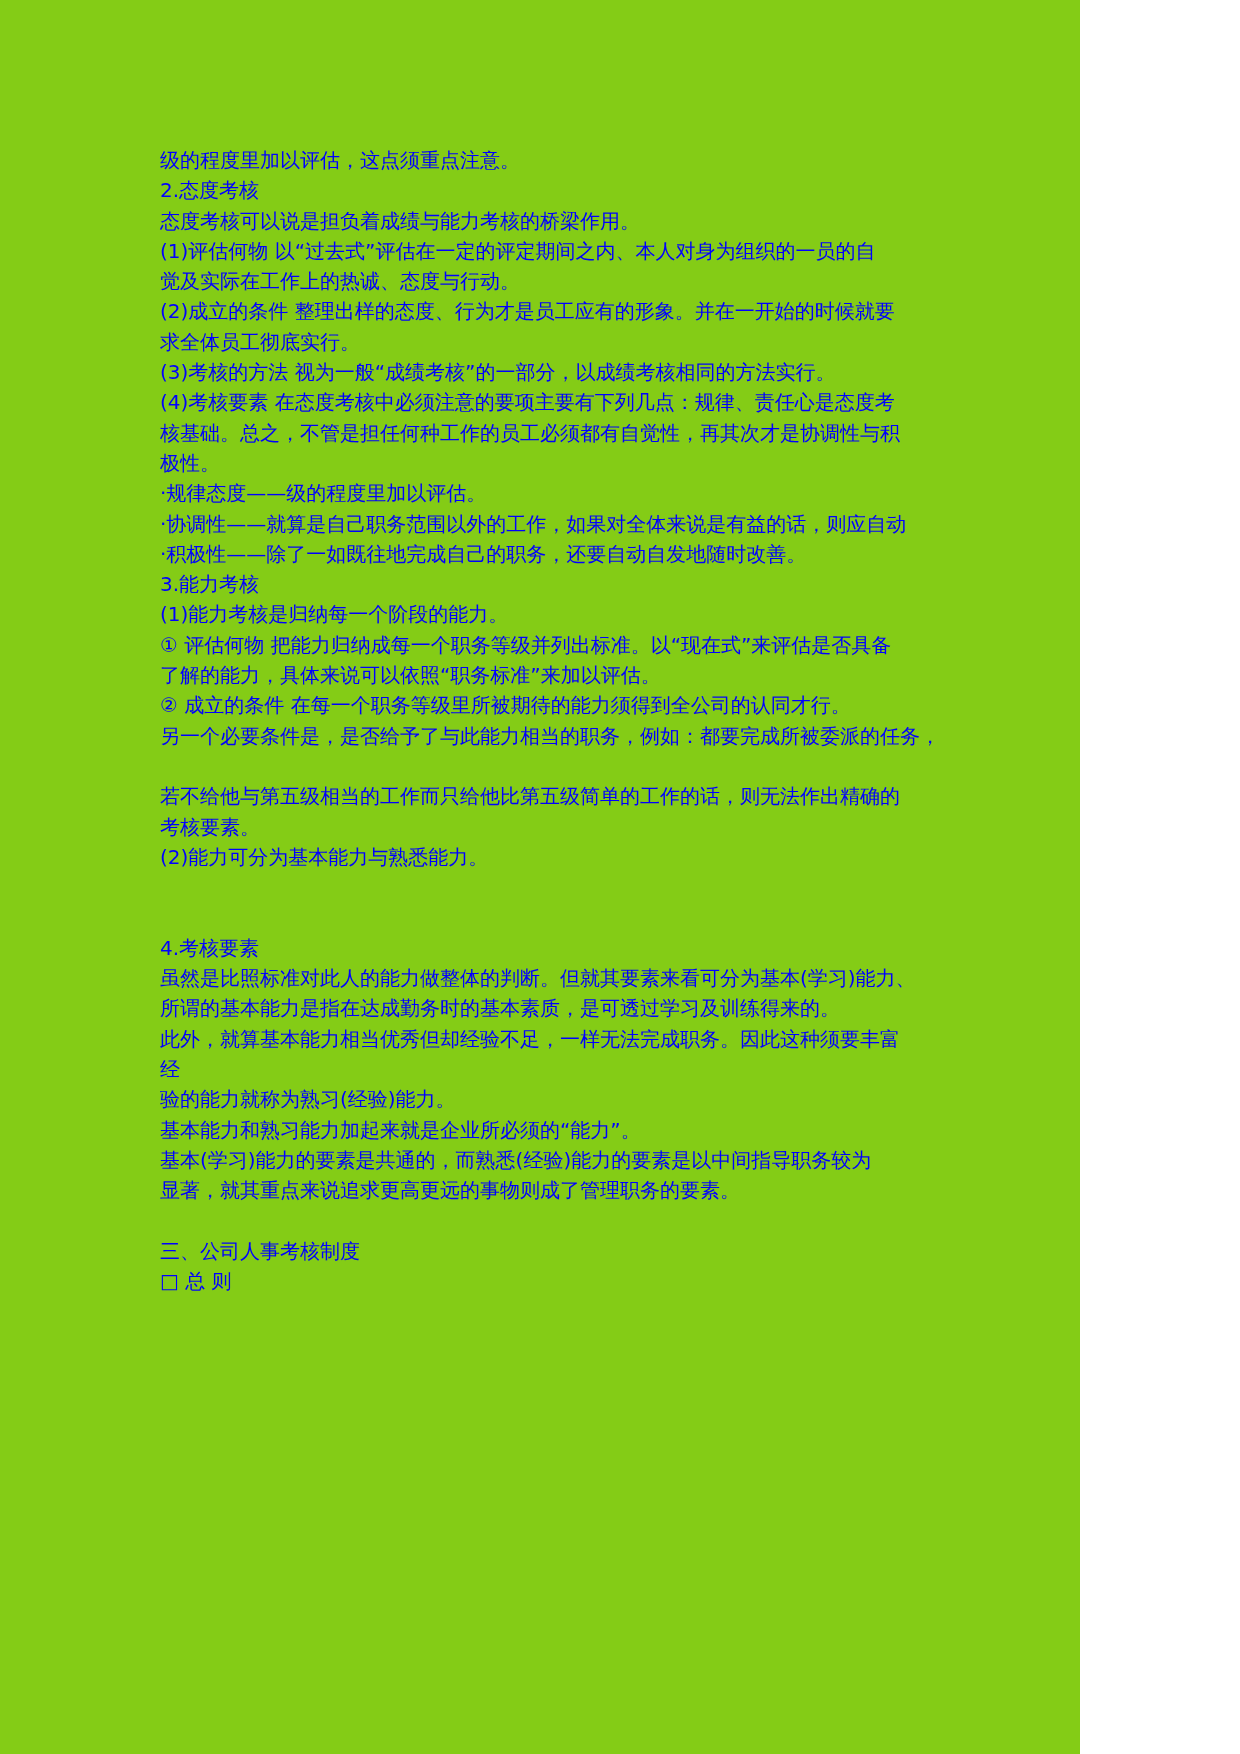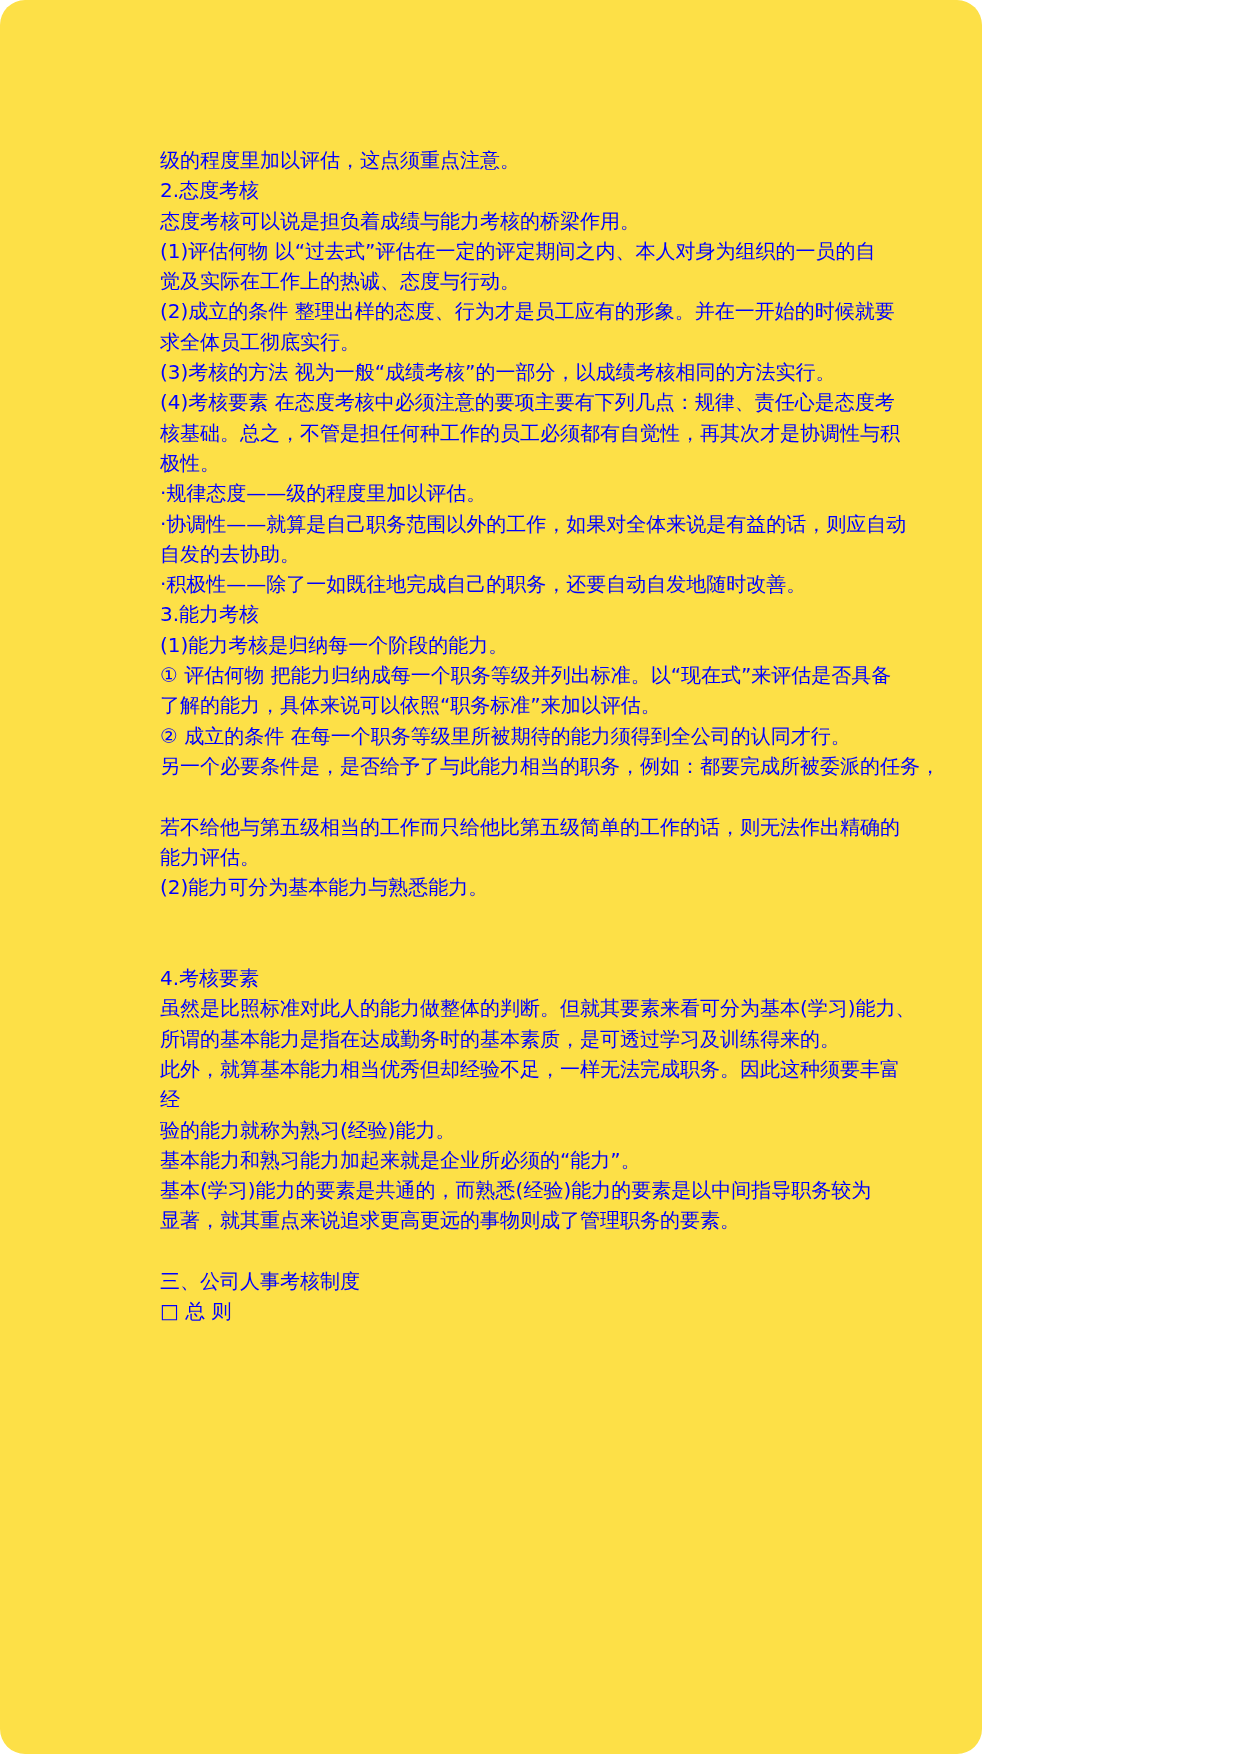--- a/index.html
+++ b/index.html
@@ -10,24 +10,23 @@
     body {
       width: 1240px;
       height: 1754px;
       position: relative;
       overflow: hidden;
     }
     .page {
       position: absolute;
       left: 0;
       top: 0;
-      width: 982px;
+      width: 1080px;
       height: 1754px;
-      background: #fde047;
-      border-radius: 25px;
+      background: #84cc16;
     }
     .content {
       position: absolute;
       left: 160px;
       top: 145px;
       width: 900px;
       font-family: "DejaVu Sans", "Liberation Sans", sans-serif;
       font-size: 20px;
       line-height: 30.3px;
       color: #0000ff;
@@ -53,31 +52,30 @@
     <span class="line">(1)评估何物 以“过去式”评估在一定的评定期间之内、本人对身为组织的一员的自</span>
     <span class="line">觉及实际在工作上的热诚、态度与行动。</span>
     <span class="line">(2)成立的条件 整理出样的态度、行为才是员工应有的形象。并在一开始的时候就要</span>
     <span class="line">求全体员工彻底实行。</span>
     <span class="line">(3)考核的方法 视为一般“成绩考核”的一部分，以成绩考核相同的方法实行。</span>
     <span class="line">(4)考核要素 在态度考核中必须注意的要项主要有下列几点：规律、责任心是态度考</span>
     <span class="line">核基础。总之，不管是担任何种工作的员工必须都有自觉性，再其次才是协调性与积</span>
     <span class="line">极性。</span>
     <span class="line">·规律态度——级的程度里加以评估。</span>
     <span class="line">·协调性——就算是自己职务范围以外的工作，如果对全体来说是有益的话，则应自动</span>
-    <span class="line">自发的去协助。</span>
     <span class="line">·积极性——除了一如既往地完成自己的职务，还要自动自发地随时改善。</span>
     <span class="line">3.能力考核</span>
     <span class="line">(1)能力考核是归纳每一个阶段的能力。</span>
     <span class="line">① 评估何物 把能力归纳成每一个职务等级并列出标准。以“现在式”来评估是否具备</span>
     <span class="line">了解的能力，具体来说可以依照“职务标准”来加以评估。</span>
     <span class="line">② 成立的条件 在每一个职务等级里所被期待的能力须得到全公司的认同才行。</span>
     <span class="line">另一个必要条件是，是否给予了与此能力相当的职务，例如：都要完成所被委派的任务，</span>
     <span class="blank"></span>
     <span class="line">若不给他与第五级相当的工作而只给他比第五级简单的工作的话，则无法作出精确的</span>
-    <span class="line">能力评估。</span>
+    <span class="line">考核要素。</span>
     <span class="line">(2)能力可分为基本能力与熟悉能力。</span>
     <span class="blank"></span>
     <span class="blank"></span>
     <span class="line">4.考核要素</span>
     <span class="line">虽然是比照标准对此人的能力做整体的判断。但就其要素来看可分为基本(学习)能力、</span>
     <span class="line">所谓的基本能力是指在达成勤务时的基本素质，是可透过学习及训练得来的。</span>
     <span class="line">此外，就算基本能力相当优秀但却经验不足，一样无法完成职务。因此这种须要丰富</span>
     <span class="line">经</span>
     <span class="line">验的能力就称为熟习(经验)能力。</span>
     <span class="line">基本能力和熟习能力加起来就是企业所必须的“能力”。</span>

